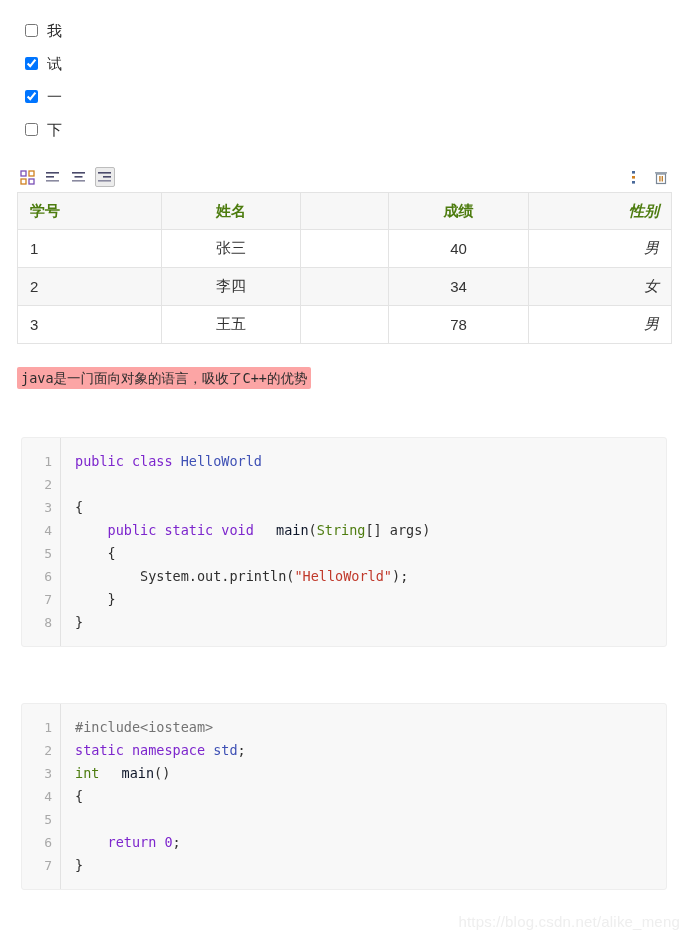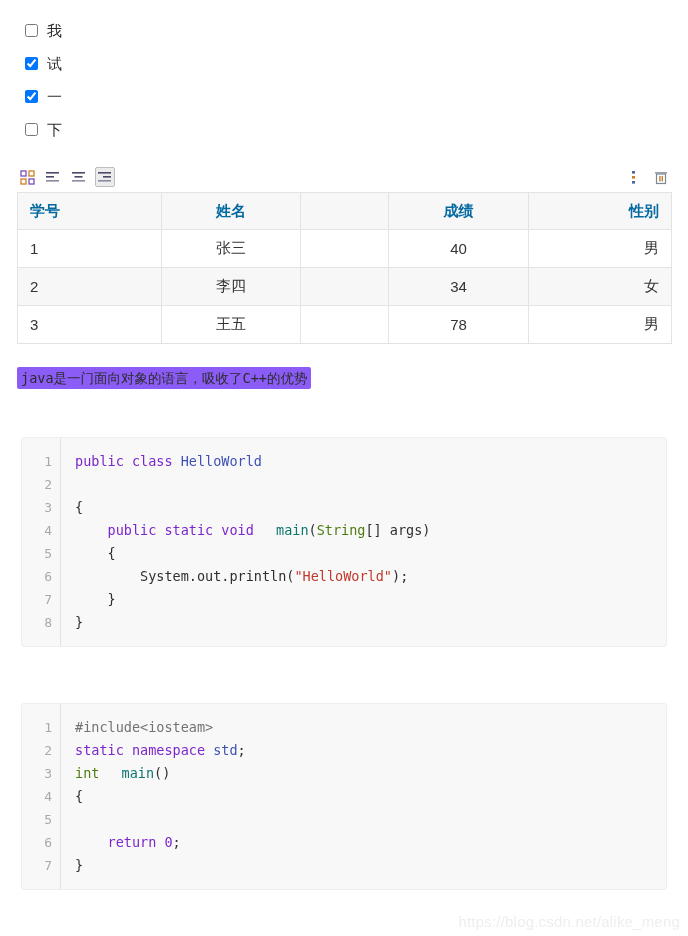--- a/index.html
+++ b/index.html
@@ -102,54 +102,54 @@
     border: 1px solid #e3e3e3;
     padding: 0 12px;
     height: 38px;
     box-sizing: border-box;
     white-space: nowrap;
     overflow: hidden;
   }
   table.data thead th {
     background: #f7f7f7;
     font-weight: bold;
-    color: #0369a1;
+    color: #4d7c0f;
     height: 37px;
   }
   table.data tbody tr:nth-child(even) td {
     background: #f7f7f7;
   }
   table.data tbody tr:nth-child(odd) td {
     background: #ffffff;
   }
   table.data tbody td {
     color: #333333;
   }
   .col-a { width: 144px; }
   .col-b { width: 139px; }
   .col-c { width: 88px; }
   .col-d { width: 140px; }
   .col-e { width: 143px; }
   .al-left   { text-align: left; }
   .al-center { text-align: center; }
-  .al-right  { text-align: right; }
+  .al-right  { text-align: right; font-style: italic; }
 
   
   .para {
     margin: 0;
     padding: 0 17px;
     line-height: 1;
     font-size: 15px;
   }
   .para-1 { margin-top: 26px; }
   .para-2 { margin-top: 27px; }
   code.inline {
     font-family: "DejaVu Sans Mono", "Liberation Mono", monospace;
     font-size: 13.5px;
-    background: #8b5cf6;
+    background: #fca5a5;
     border-radius: 2px;
     padding: 3px 4px;
     color: #2b2b2b;
     white-space: pre;
   }
 
   
   .codeblock {
     margin: 0 21px;
     background: #f8f8f8;
@@ -194,21 +194,21 @@
   .codearea pre {
     margin: 0;
     font: inherit;
     white-space: pre;
   }
 
   
   .t-kw   { color: #7d26cd; }
   .t-cls  { color: #3f51b5; }
   .t-type { color: #4d7c0f; }
-  .t-fn   { color: #0f766e; padding-left: 14px; }
+  .t-fn   { color: #0f172a; padding-left: 14px; }
   .t-str  { color: #c0392b; }
   .t-num  { color: #7d26cd; }
   .t-pp   { color: #737373; }
 
   
   .watermark {
     position: absolute;
     right: 8px;
     bottom: 6px;
     font-size: 15px;

